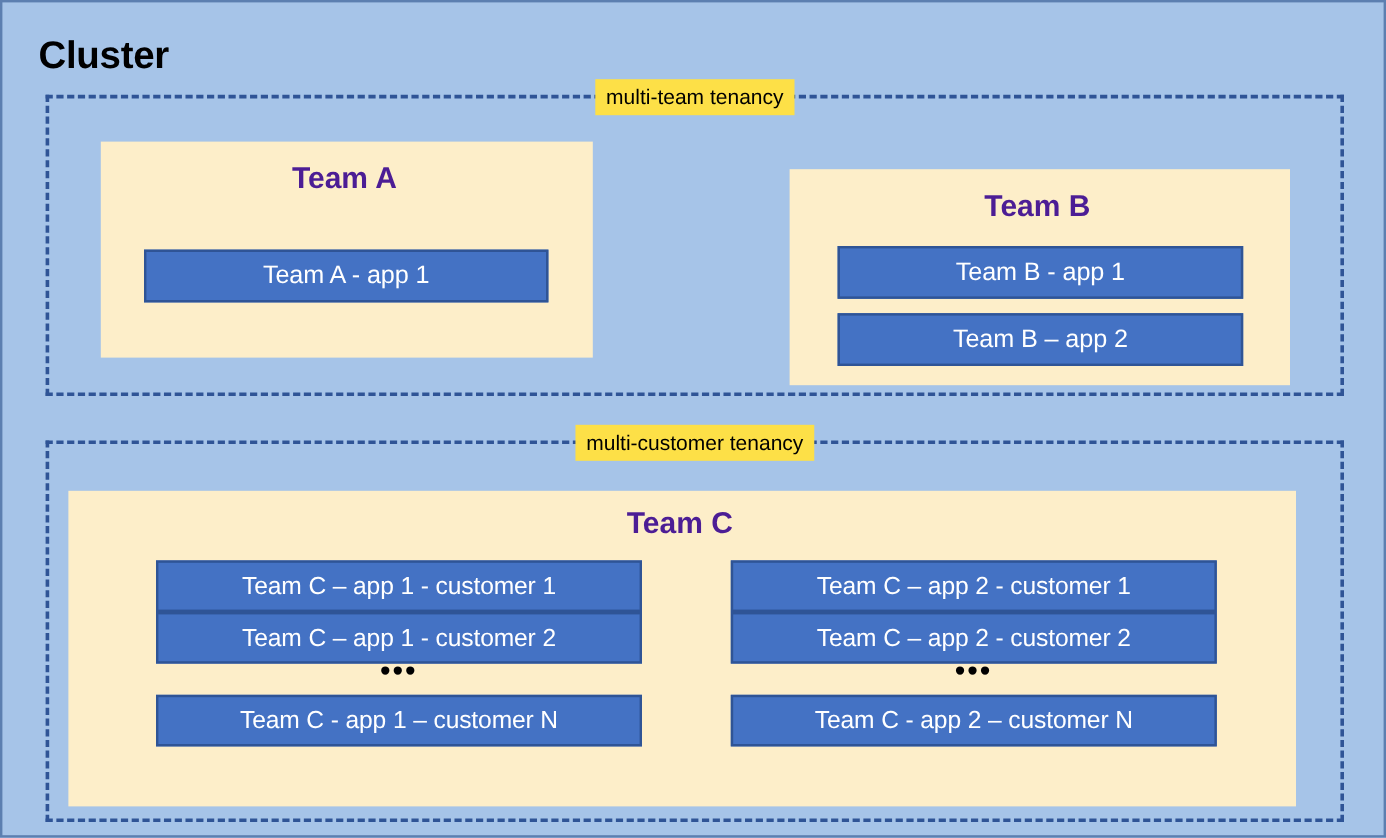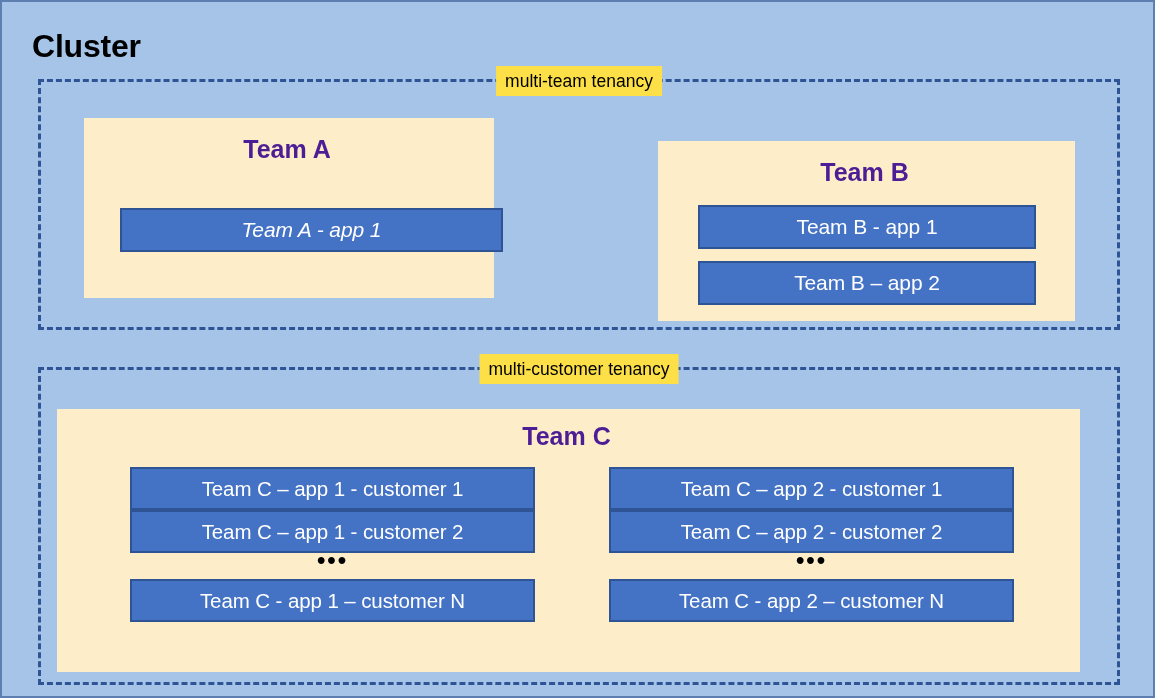--- a/index.html
+++ b/index.html
@@ -109,21 +109,21 @@
     color: #ffffff;
     font-size: 21px;
     display: flex;
     align-items: center;
     justify-content: center;
     white-space: nowrap;
     letter-spacing: -0.1px;
   }
 
   
-  #team-a-app-1 { left: 36px; top: 90px; width: 383px; height: 44px; font-style: italic; }
+  #team-a-app-1 { left: 36px; top: 90px; width: 337px; height: 44px; }
 
   
   #team-b-app-1 { left: 40px; top: 64px; width: 338px; height: 44px; }
   #team-b-app-2 { left: 40px; top: 120px; width: 338px; height: 44px; }
 
   
   .tc-col {
     position: absolute;
     top: 58px;
     width: 405px;

